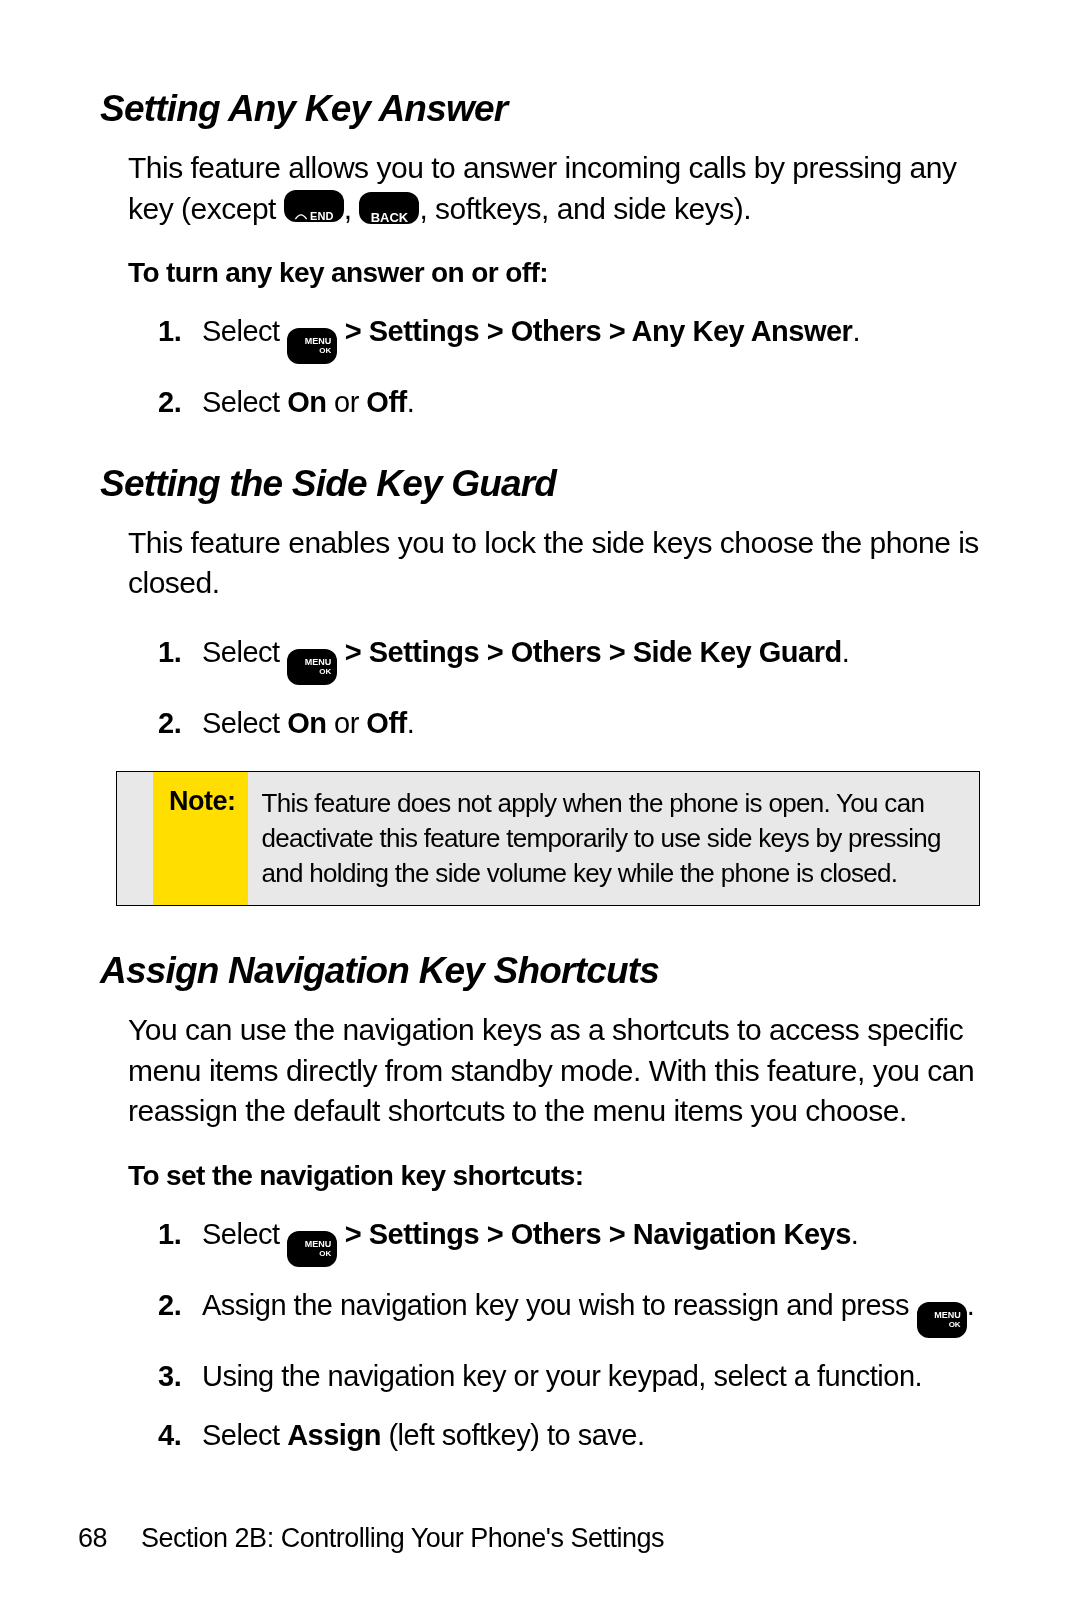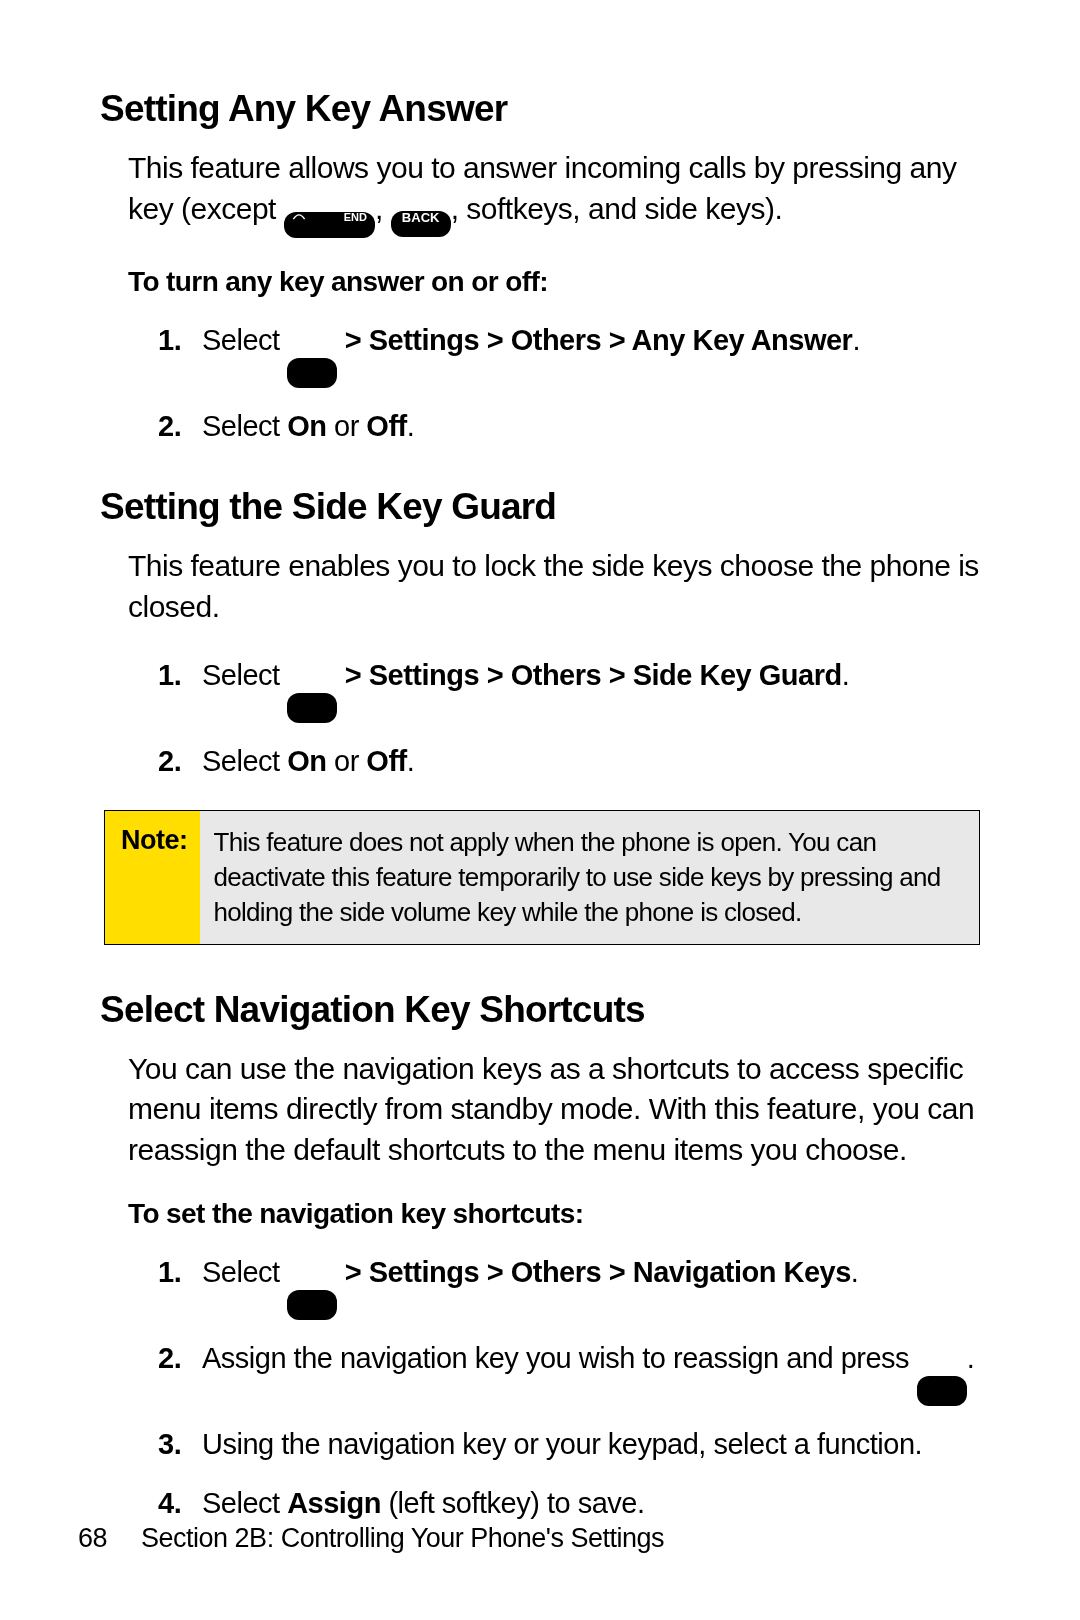--- a/index.html
+++ b/index.html
@@ -17,20 +17,21 @@
     position: relative;
     width: 1080px;
     height: 1620px;
     padding: 88px 100px 0 100px;
   }
   h2.section-heading {
     font-size: 37px;
     font-weight: 700;
     margin: 0 0 18px 0;
     letter-spacing: -0.8px;
+    font-style: italic;
   }
   .body-text {
     font-size: 30px;
     line-height: 1.35;
     margin: 0 0 28px 28px;
     letter-spacing: -0.5px;
   }
   .sub-heading {
     font-size: 28px;
     font-weight: 700;
@@ -56,51 +57,51 @@
     counter-increment: step;
     content: counter(step) ".";
     position: absolute;
     left: 0;
     top: 0;
     font-weight: 700;
   }
   .b { font-weight: 700; }
   .pill {
     display: inline-flex;
-    align-items: flex-start;
+    align-items: flex-end;
     justify-content: center;
     background: #000;
     color: #fff;
     border-radius: 12px;
     padding: 0 8px;
-    height: 26px;
+    height: 32px;
     min-width: 44px;
     font-size: 13px;
     font-weight: 700;
     vertical-align: -3px;
     line-height: 1;
     letter-spacing: 0;
-    gap: 36px;
   }
   .pill.menu {
     flex-direction: column;
     font-size: 9px;
     line-height: 9px;
     min-width: 38px;
     padding: 2px 6px;
   }
   .pill.menu .top { font-size: 9px; }
   .pill.menu .bot { font-size: 8px; }
   .pill.end svg { width: 14px; height: 10px; margin-right: 2px; }
   .pill.end { font-size: 11px; }
   .note-box {
     display: flex;
     border: 1px solid #000;
-    margin: 0 0 44px 4px;
+    margin: 0 0 44px 16px;
     background: #e8e8e8;
+    padding-left: 36px;
   }
   .note-label-cell {
     background: #ffde00;
     font-weight: 700;
     font-size: 27px;
     padding: 14px 12px 14px 16px;
     display:flex;
     align-items:flex-start;
     letter-spacing: -0.5px;
   }
@@ -162,21 +163,21 @@
     <li>
       <span>Select </span><span class="b">On</span><span> or </span><span class="b">Off</span><span>.</span>
     </li>
   </ol>
 
   <div class="note-box">
     <div class="note-label-cell">Note:</div>
     <div class="note-text-cell">This feature does not apply when the phone is open. You can deactivate this feature temporarily to use side keys by pressing and holding the side volume key while the phone is closed.</div>
   </div>
 
-  <h2 class="section-heading">Select Navigation Key Shortcuts</h2>
+  <h2 class="section-heading">Assign Navigation Key Shortcuts</h2>
   <p class="body-text">You can use the navigation keys as a shortcuts to access specific menu items directly from standby mode. With this feature, you can reassign the default shortcuts to the menu items you choose.</p>
   <p class="sub-heading">To set the navigation key shortcuts:</p>
   <ol class="steps">
     <li>
       <span>Select </span><span class="pill menu">
           <span class="top">MENU</span>
           <span class="bot">OK</span>
         </span><span class="b"> &gt; Settings &gt; Others &gt; Navigation Keys</span><span>.</span>
     </li>
     <li>

